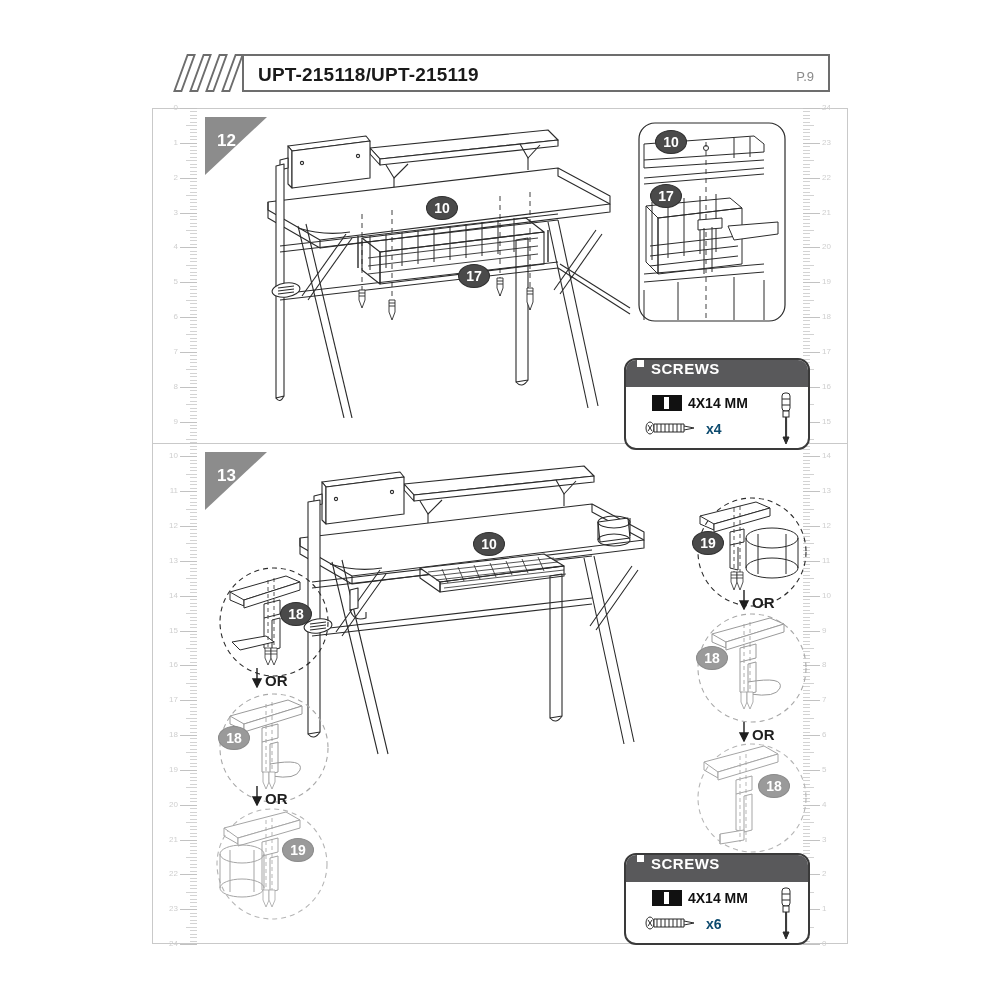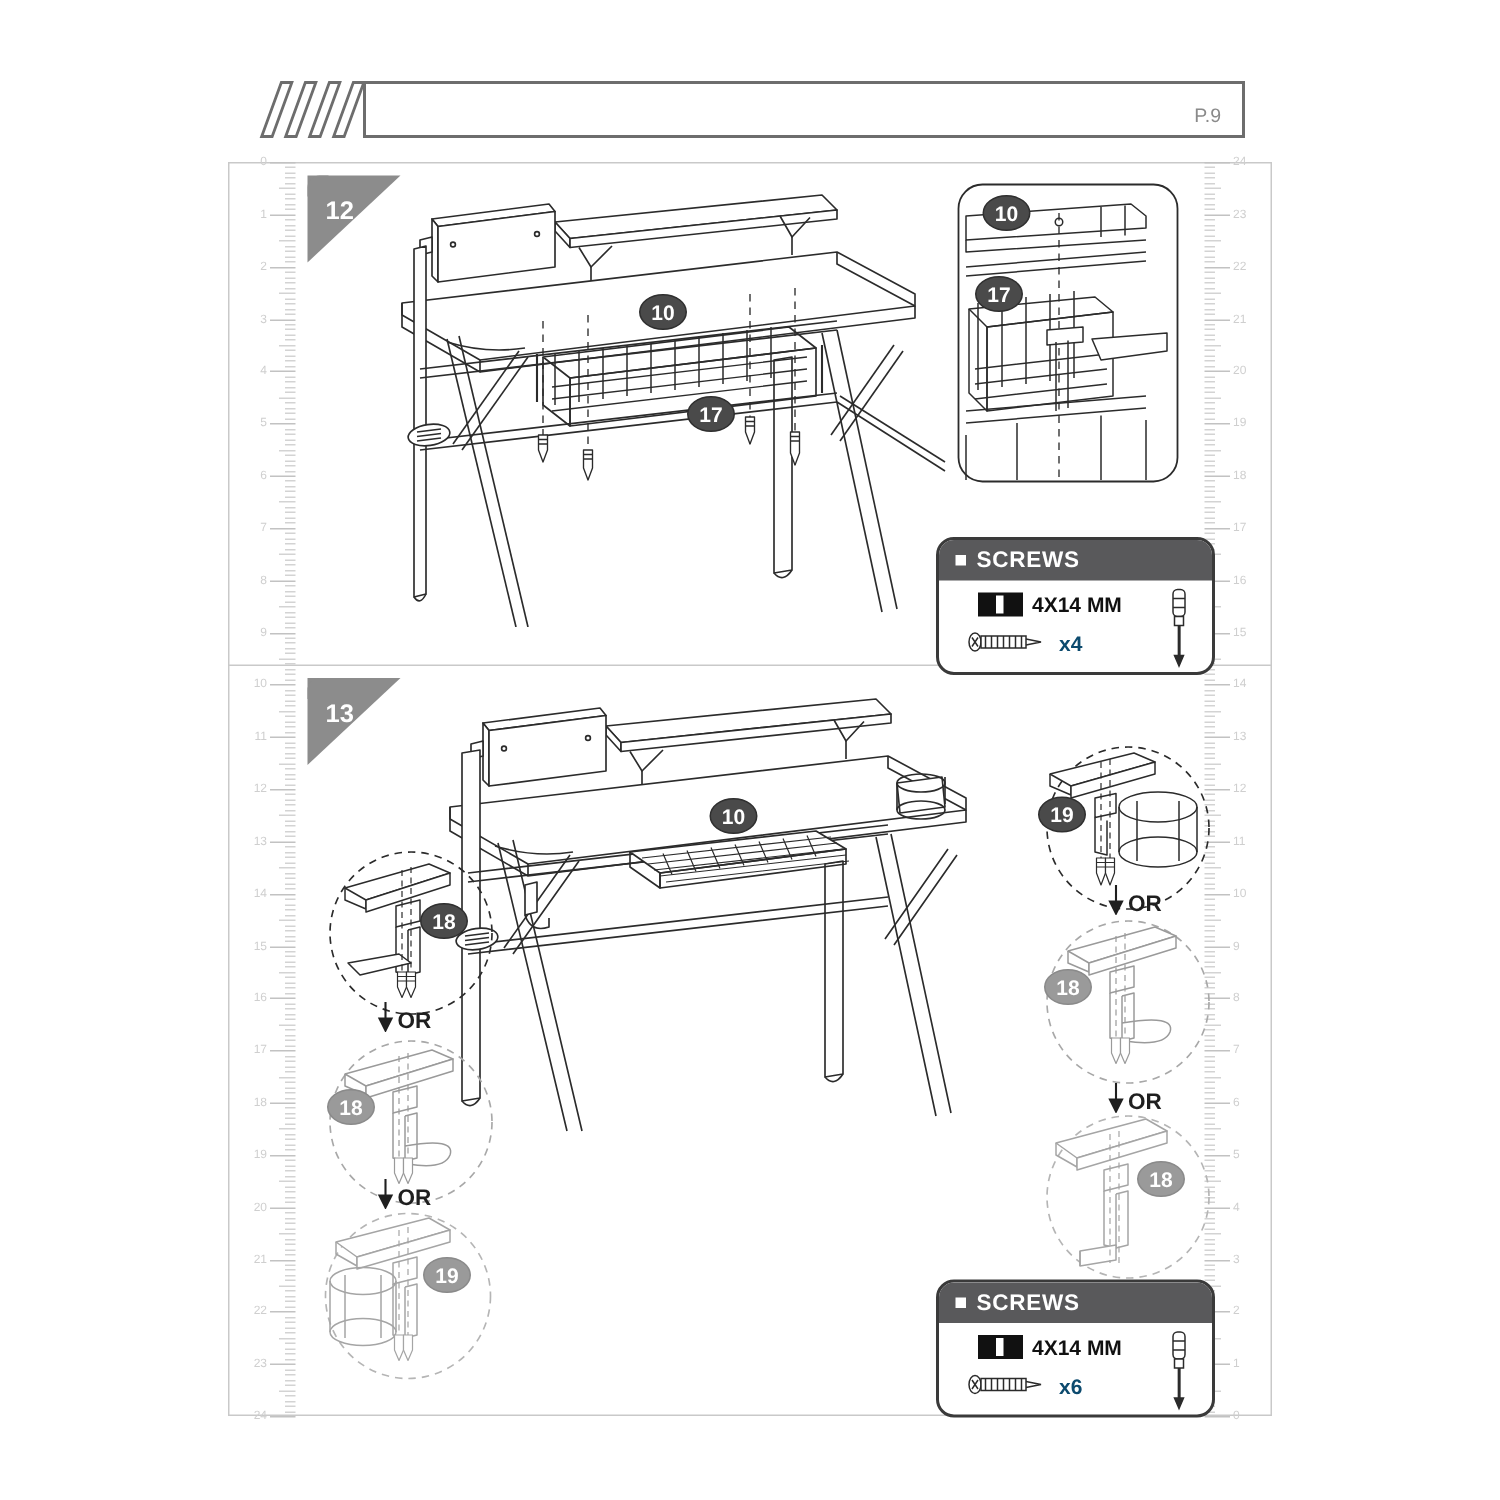--- a/index.html
+++ b/index.html
@@ -57,21 +57,21 @@
      display:flex;align-items:center;justify-content:center;
      border:1px solid #2f2f2f;}
   .bubble.faded{background:#9a9a9a;border-color:#8a8a8a;}
 
   
   .or{position:absolute;font-size:15px;font-weight:bold;color:#1f1f1f;}
 
   
   .screws{position:absolute;width:186px;height:92px;border:2px solid #3a3a3a;
      border-radius:12px;background:#fff;overflow:hidden;box-sizing:border-box;}
-  .screws .bar{height:27px;background:#59595b;display:flex;align-items:center;}
+  .screws .bar{height:27px;background:#59595b;display:flex;}
   .screws .bar .sq{width:7px;height:7px;background:#fff;margin-left:11px;}
   .screws .bar .lbl{color:#fff;font-size:15px;font-weight:bold;margin-left:7px;
      letter-spacing:.5px;}
   .screws .body{position:relative;height:63px;}
   .screws .size{position:absolute;left:62px;top:8px;font-size:14px;font-weight:bold;color:#111;}
   .screws .swatch{position:absolute;left:26px;top:8px;width:30px;height:16px;background:#111;}
   .screws .swatch i{position:absolute;left:12px;top:2px;width:5px;height:12px;background:#fff;}
   .screws .qty{position:absolute;left:80px;top:34px;font-size:14px;font-weight:bold;color:#0c4a6e;}
   .screws .screw-ico{position:absolute;left:18px;top:34px;width:56px;height:14px;}
   .screws .driver{position:absolute;right:14px;top:5px;width:16px;height:54px;}
@@ -85,20 +85,21 @@
 <div class="page">
 
   <div class="header">
     <div class="logo-stripes">
       <span></span>
         <span></span>
         <span></span>
         <span></span>
     </div>
     <div class="header-bar">
+      <div class="header-title">UPT-215118/UPT-215119</div>
       <div class="header-page">P.9</div>
     </div>
   </div>
 
   <div class="frame"></div>
   <div class="divider"></div>
 
   <div class="ruler left" id="rulerLeft">
       <div class="tick major" style="top: 0px;"></div>
       <div class="num" style="top: -5px;">0</div>

